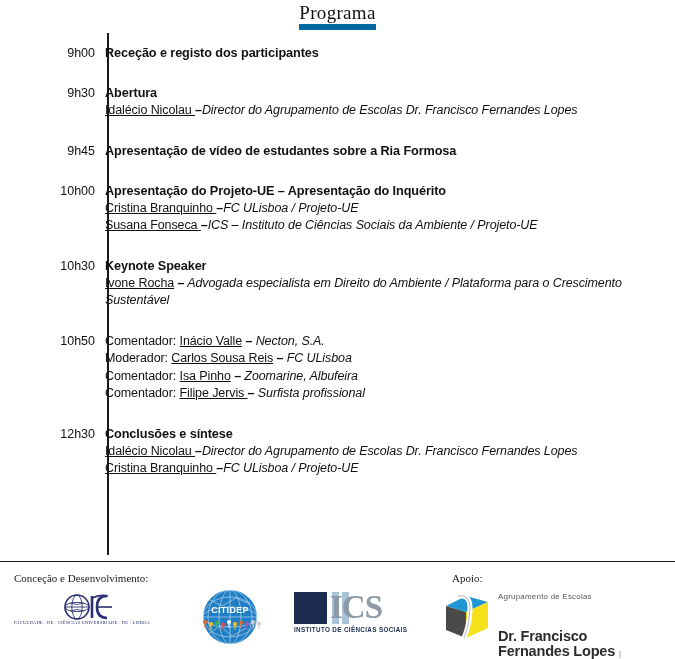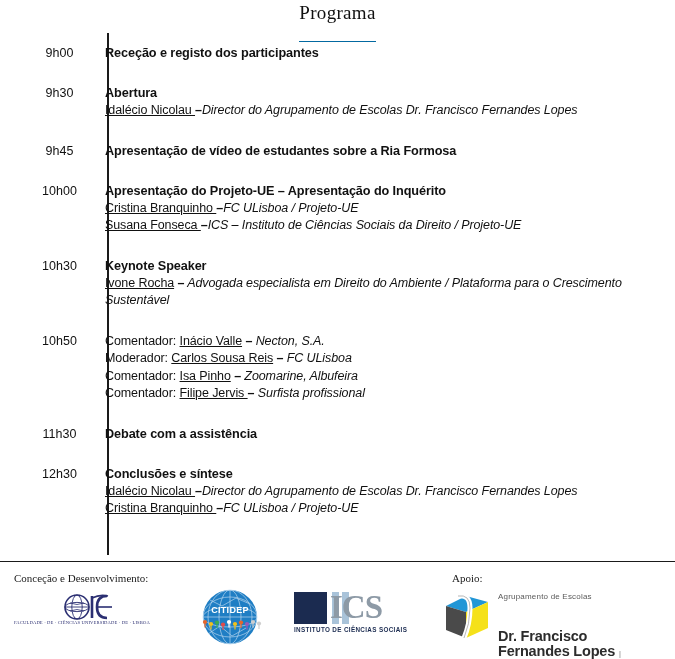--- a/index.html
+++ b/index.html
@@ -23,22 +23,22 @@
     left: 0;
     width: 675px;
     text-align: center;
     font-family: "Liberation Serif", serif;
     font-size: 19px;
     font-weight: 400;
     letter-spacing: 0.3px;
     color: #101010;
   }
   .doc-title span {
-    border-bottom: 1px solid #0369a1;
-    padding-bottom: 18px;
+    border-bottom: 6px solid #0369a1;
+    padding-bottom: 1px;
   }
 
   
   .schedule {
     position: absolute;
     top: 33px;
     left: 0;
     width: 675px;
     height: 522px;
   }
@@ -57,21 +57,21 @@
     width: 675px;
   }
   .row {
     display: flex;
     align-items: flex-start;
     margin-bottom: 11px;
   }
   .time {
     width: 95px;
     flex: 0 0 95px;
-    text-align: center;
+    text-align: right;
     padding-left: 24px;
     box-sizing: border-box;
     font-size: 12.5px;
     font-weight: 400;
     color: #111111;
     line-height: 17px;
     padding-top: 12px;
   }
   .detail {
     flex: 1 1 auto;
@@ -221,43 +221,37 @@
         <div class="time">9h45</div>
         <div class="detail">
           <div class="heading">Apresentação de vídeo de estudantes sobre a Ria Formosa</div>
         </div>
       </div>
       <div class="row">
         <div class="time">10h00</div>
         <div class="detail">
           <div class="heading">Apresentação do Projeto-UE – Apresentação do Inquérito</div>
           <div class="sub"><span class="nm">Cristina Branquinho </span><span class="dash">–</span><span class="aff">FC ULisboa / Projeto-UE</span></div>
-          <div class="sub"><span class="nm">Susana Fonseca </span><span class="dash">–</span><span class="aff">ICS – Instituto de Ciências Sociais da Direito / Projeto-UE</span></div>
+          <div class="sub"><span class="nm">Susana Fonseca </span><span class="dash">–</span><span class="aff">ICS – Instituto de Ciências Sociais da Ambiente / Projeto-UE</span></div>
         </div>
       </div>
       <div class="row">
         <div class="time">10h30</div>
         <div class="detail">
           <div class="heading">Keynote Speaker</div>
           <div class="sub"><span class="nm">Ivone Rocha</span><span class="dash"> –</span><span class="aff"> Advogada especialista em Direito do Ambiente / Plataforma para o Crescimento Sustentável</span></div>
         </div>
       </div>
       <div class="row">
         <div class="time">10h50</div>
         <div class="detail">
           <div class="sub"><span class="lead">Comentador: </span><span class="nm">Inácio Valle</span><span class="dash"> –</span><span class="aff"> Necton, S.A.</span></div>
           <div class="sub"><span class="lead">Moderador: </span><span class="nm">Carlos Sousa Reis</span><span class="dash"> –</span><span class="aff"> FC ULisboa</span></div>
           <div class="sub"><span class="lead">Comentador: </span><span class="nm">Isa Pinho</span><span class="dash"> –</span><span class="aff"> Zoomarine, Albufeira</span></div>
           <div class="sub"><span class="lead">Comentador: </span><span class="nm">Filipe Jervis </span><span class="dash">–</span><span class="aff"> Surfista profissional</span></div>
-        </div>
-      </div>
-      <div class="row">
-        <div class="time">11h30</div>
-        <div class="detail">
-          <div class="heading">Debate com a assistência</div>
         </div>
       </div>
       <div class="row">
         <div class="time">12h30</div>
         <div class="detail">
           <div class="heading">Conclusões e síntese</div>
           <div class="sub"><span class="nm">Idalécio Nicolau </span><span class="dash">–</span><span class="aff">Director do Agrupamento de Escolas Dr. Francisco Fernandes Lopes</span></div>
           <div class="sub"><span class="nm">Cristina Branquinho </span><span class="dash">–</span><span class="aff">FC ULisboa / Projeto-UE</span></div>
         </div>
       </div>

